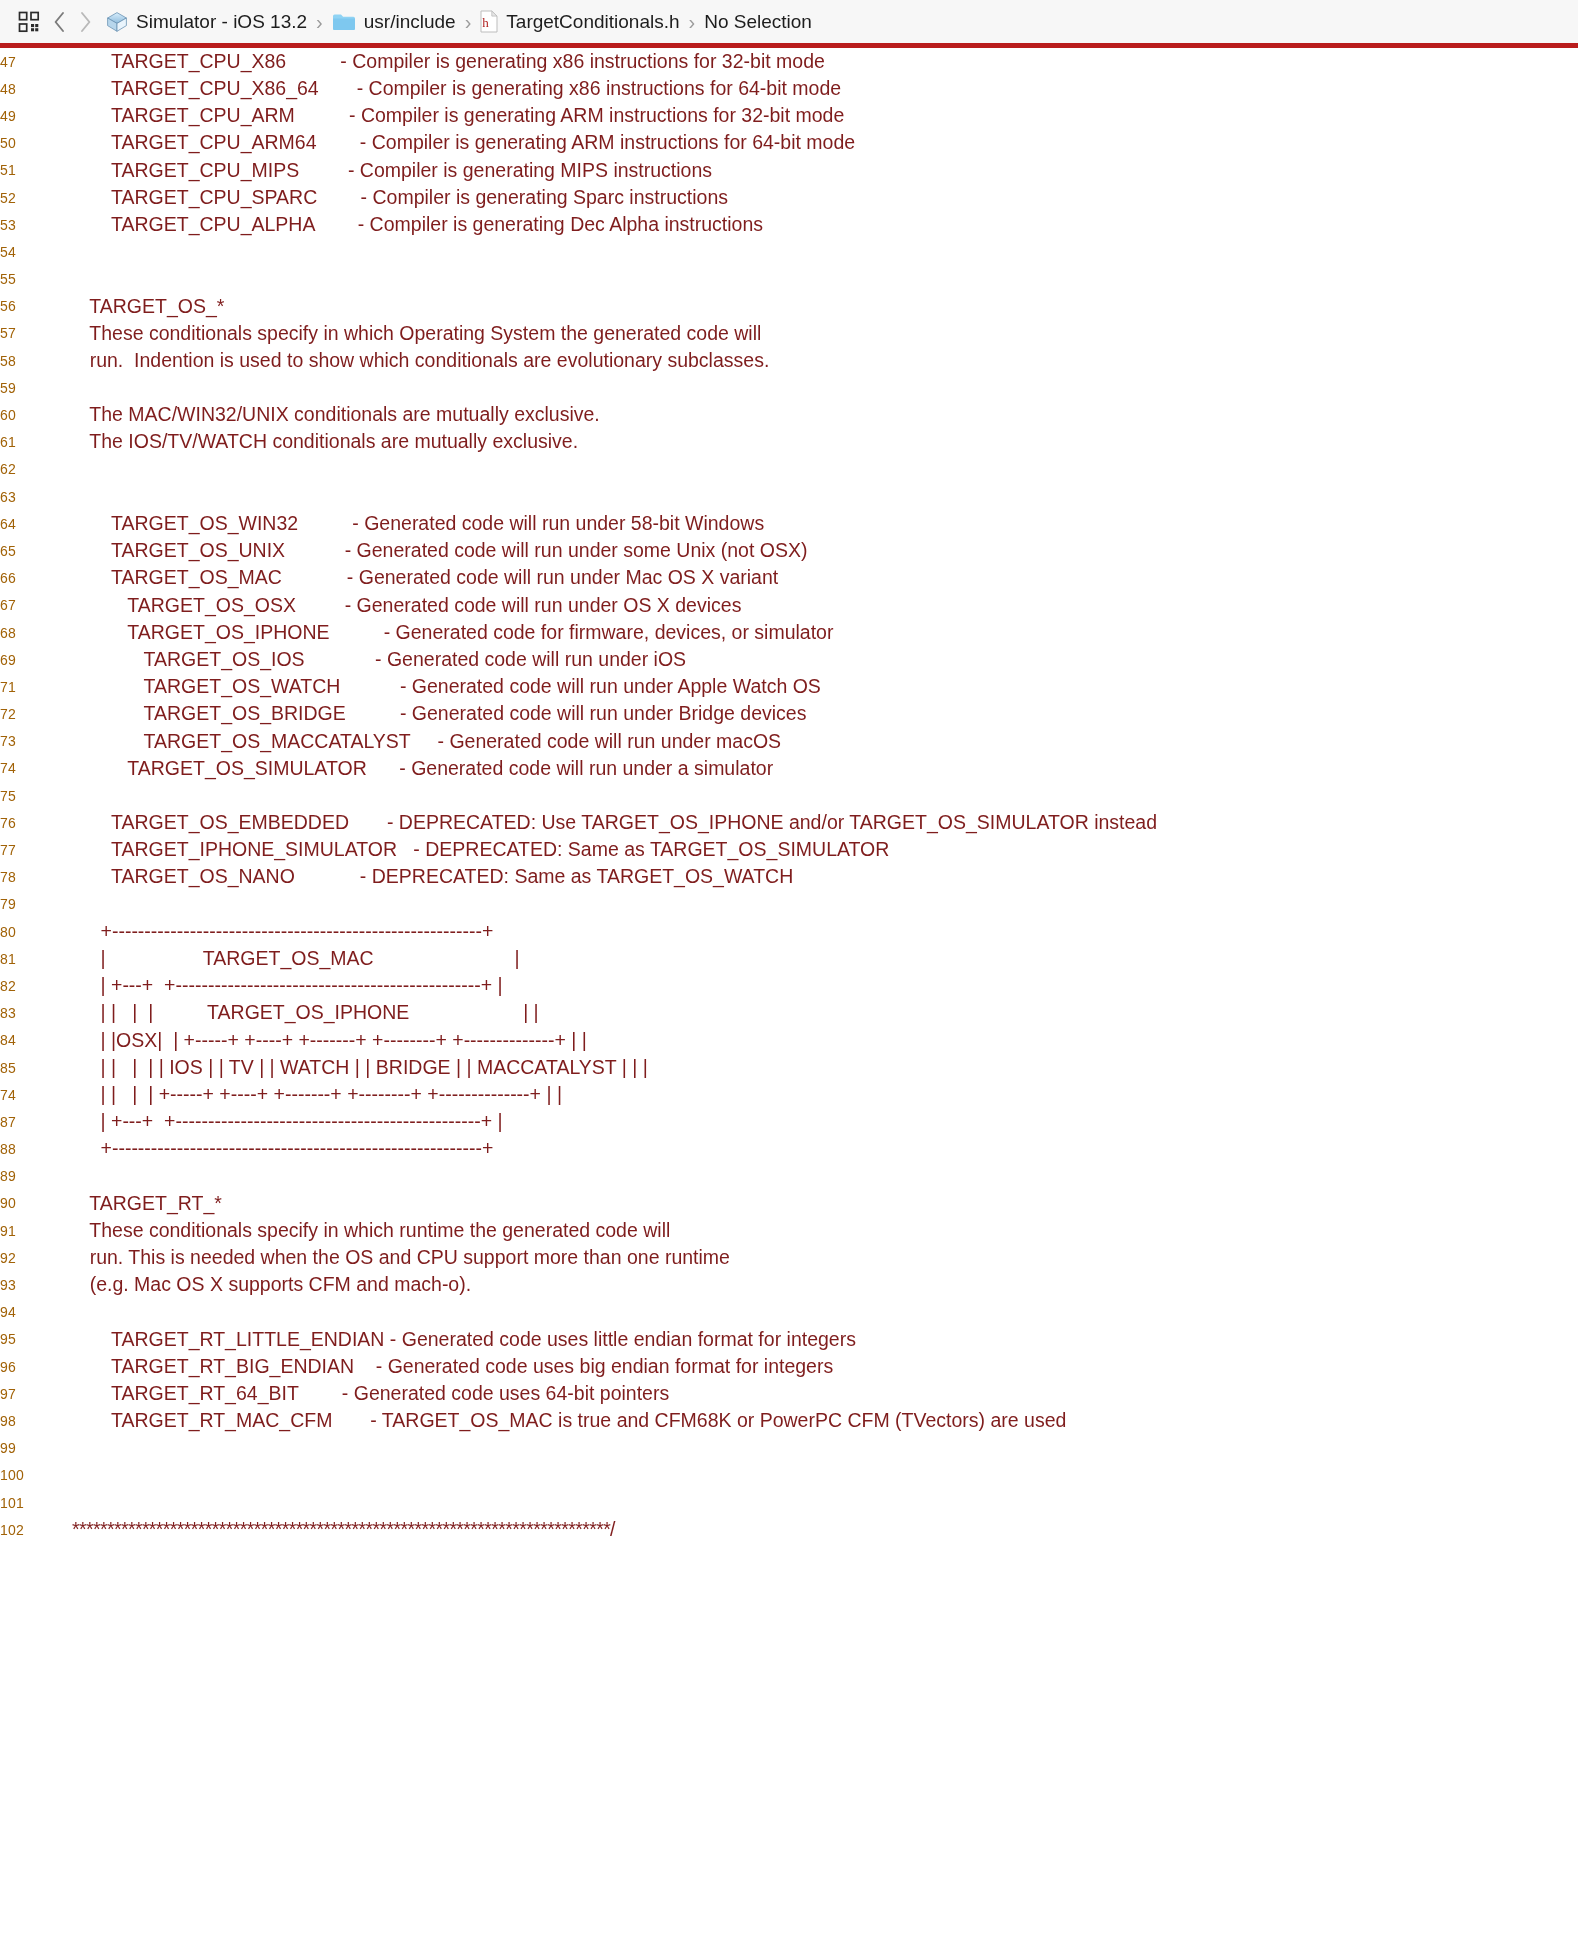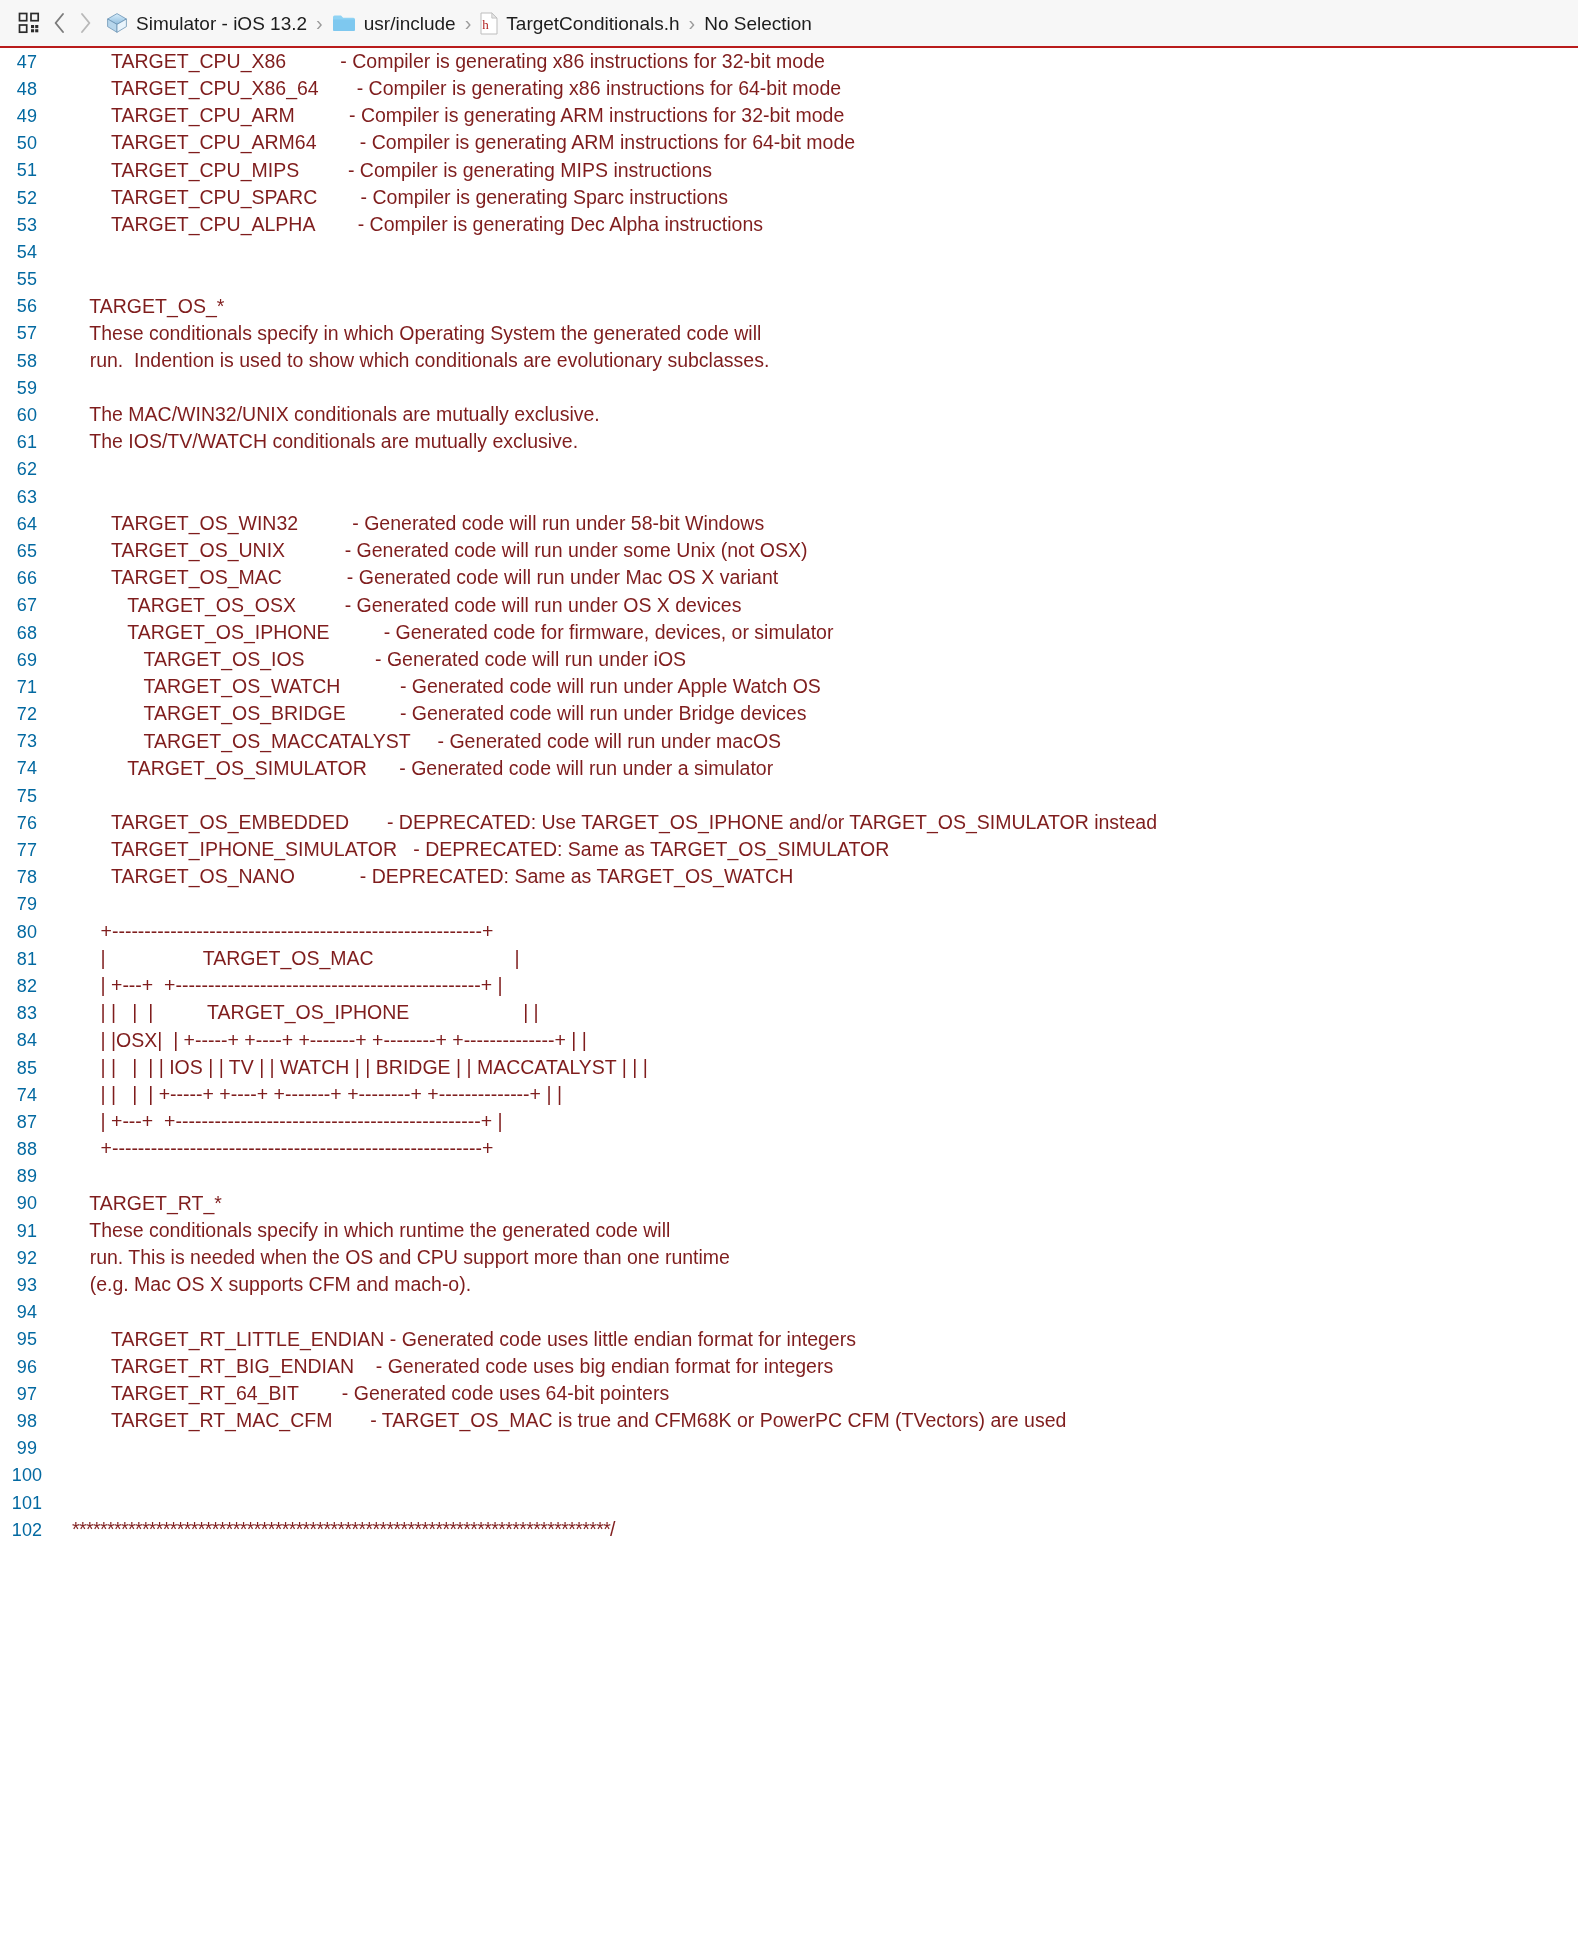--- a/index.html
+++ b/index.html
@@ -9,21 +9,21 @@
     background: #ffffff;
     font-family: "Liberation Sans", sans-serif;
     -webkit-font-smoothing: antialiased;
   }
 
   
   .jumpbar {
     height: 48px;
     width: 100%;
     background: #f7f7f7;
-    border-bottom: 2px solid #b91c1c;
+    border-bottom: 5px solid #b91c1c;
     display: flex;
     align-items: center;
     padding: 0 12px;
     gap: 0px;
     position: relative;
   }
   .jb-icon-btn {
     width: 34px; height: 34px;
     display: flex; align-items: center; justify-content: center;
     flex: none;
@@ -86,24 +86,24 @@
     left: 0; top: 0; right: 0; bottom: 0;
   }
   .line {
     height: 27.2px;
     display: flex;
     align-items: center;
     white-space: pre;
   }
   .lineno {
     width: 66px;
-    text-align: center;
+    text-align: left;
     padding-right: 12px;
-    color: #0369a1;
-    font-size: 18px;
+    color: #a16207;
+    font-size: 14px;
     font-family: "Liberation Sans", sans-serif;
     flex: none;
     line-height: 1;
     letter-spacing: 0.2px;
   }
   .ltext {
     color: #7f1d1d;
     font-size: 19.5px;
     line-height: 1;
     padding-left: 2px;

